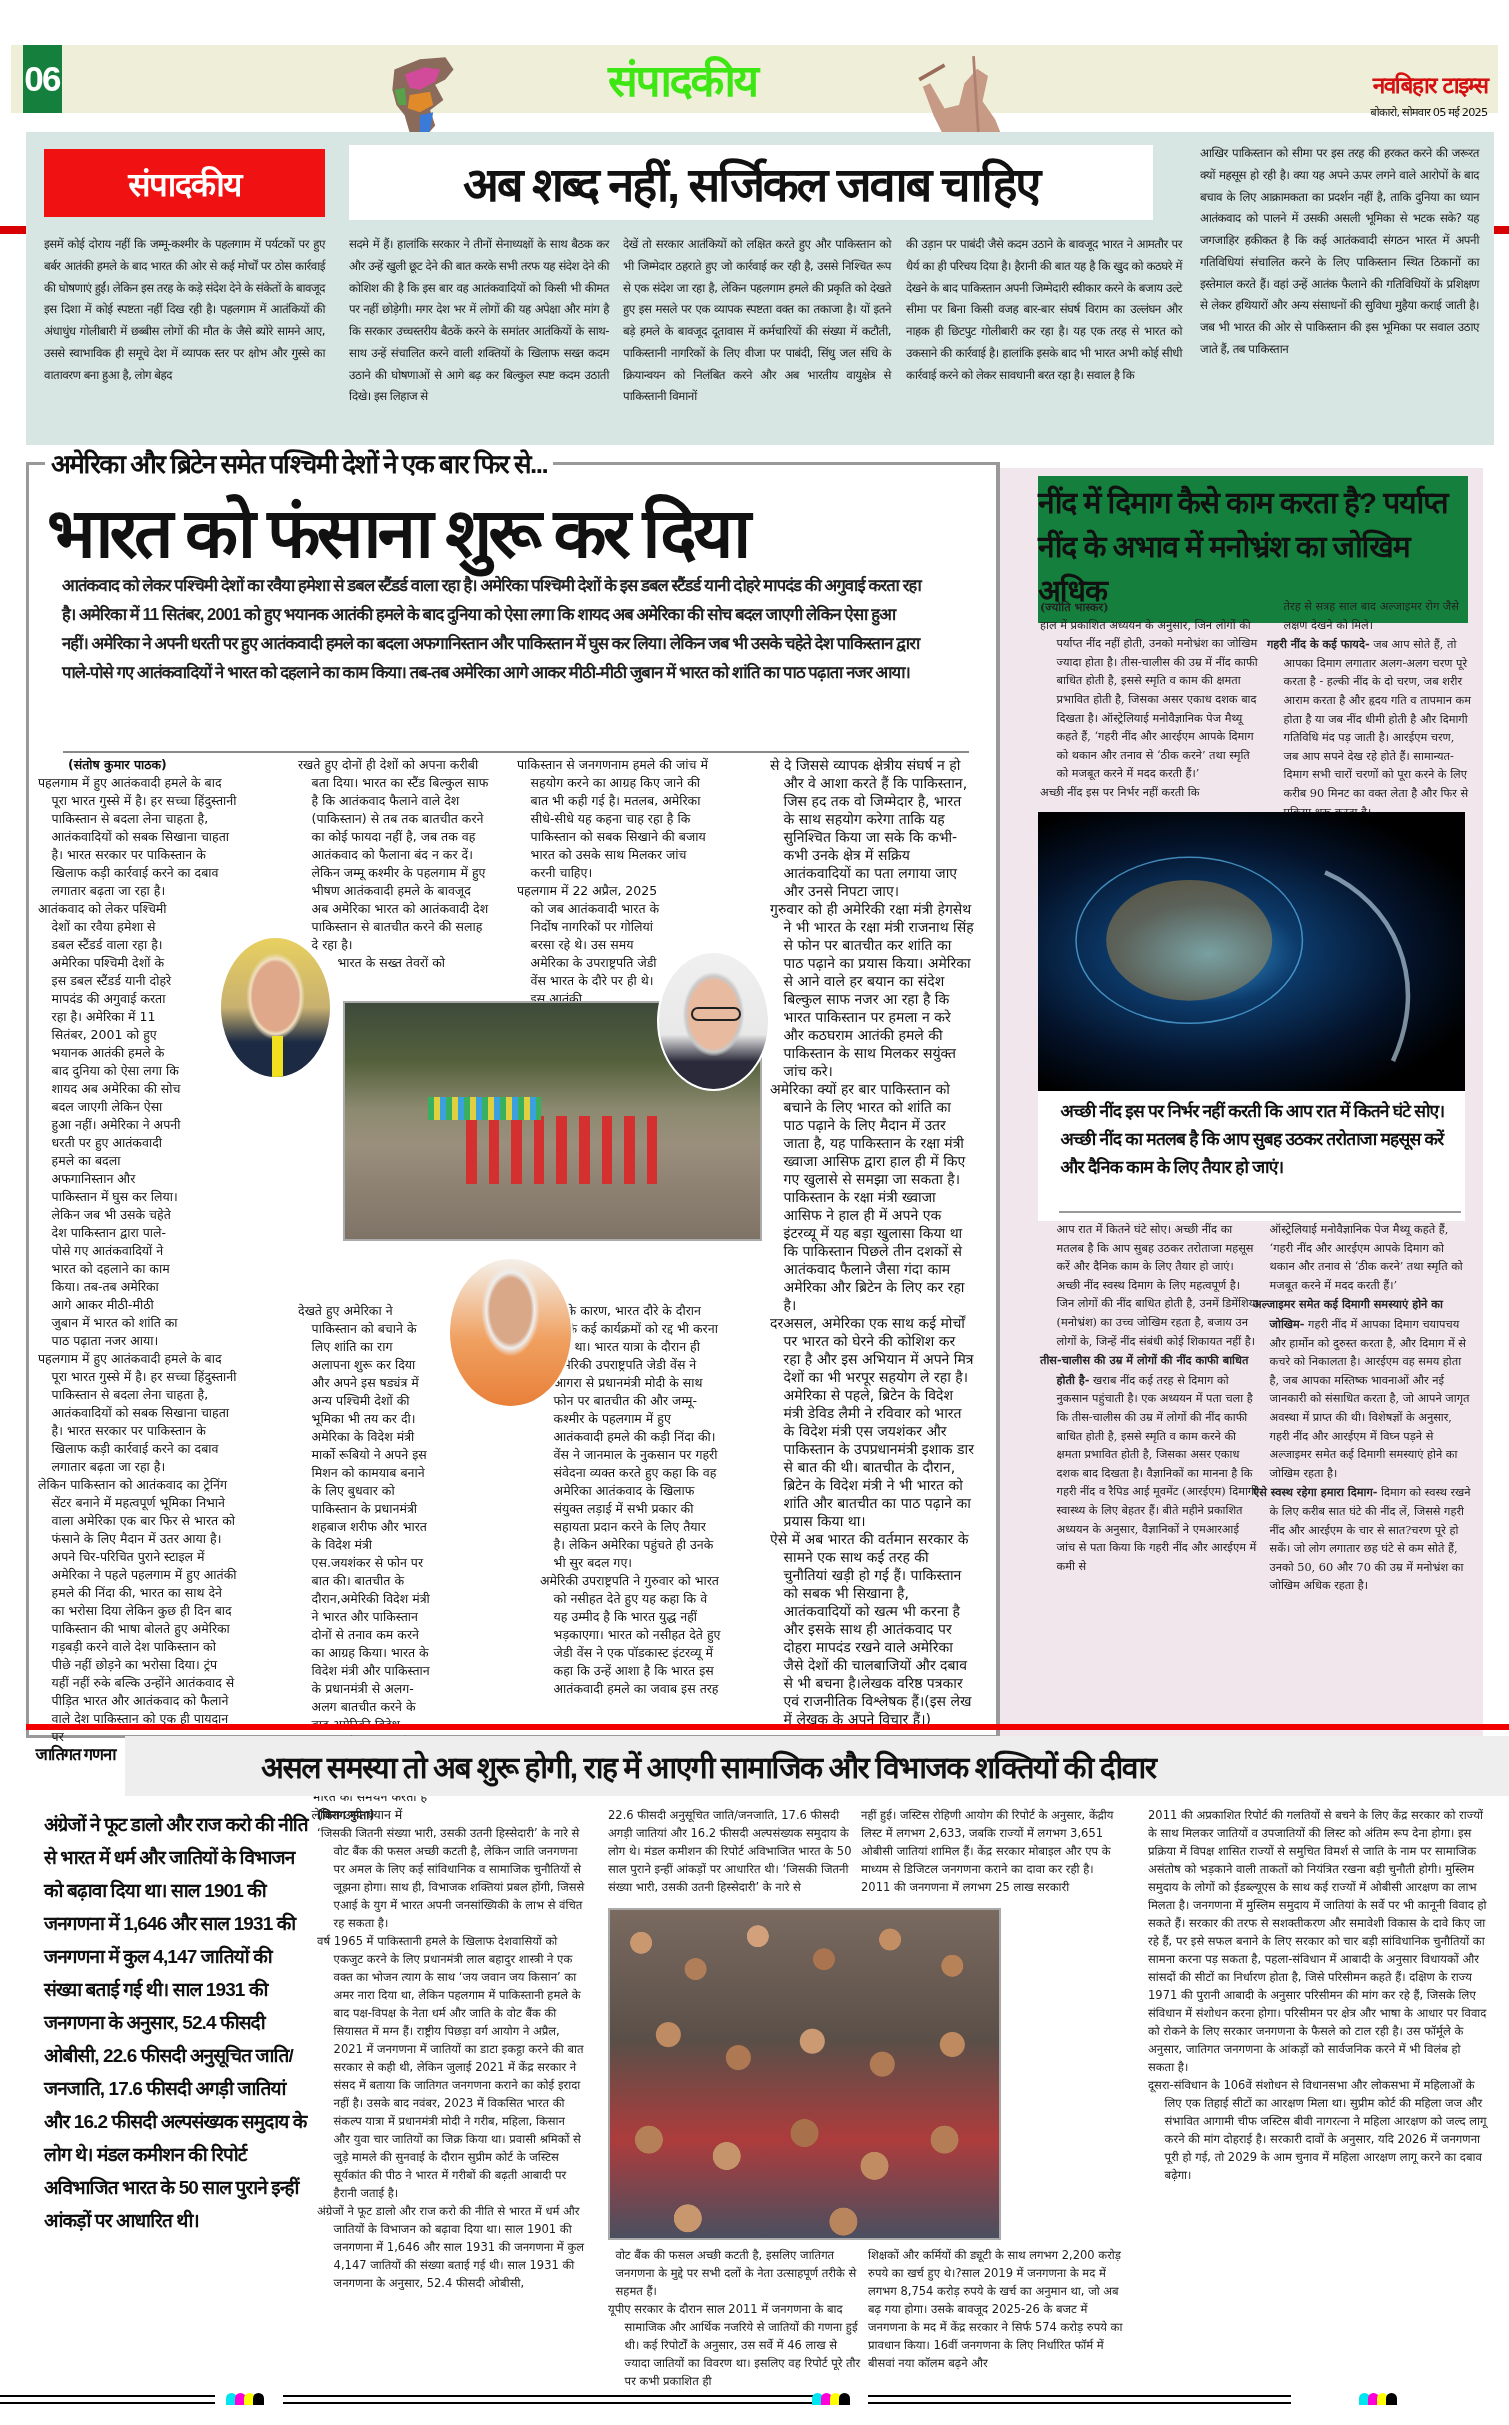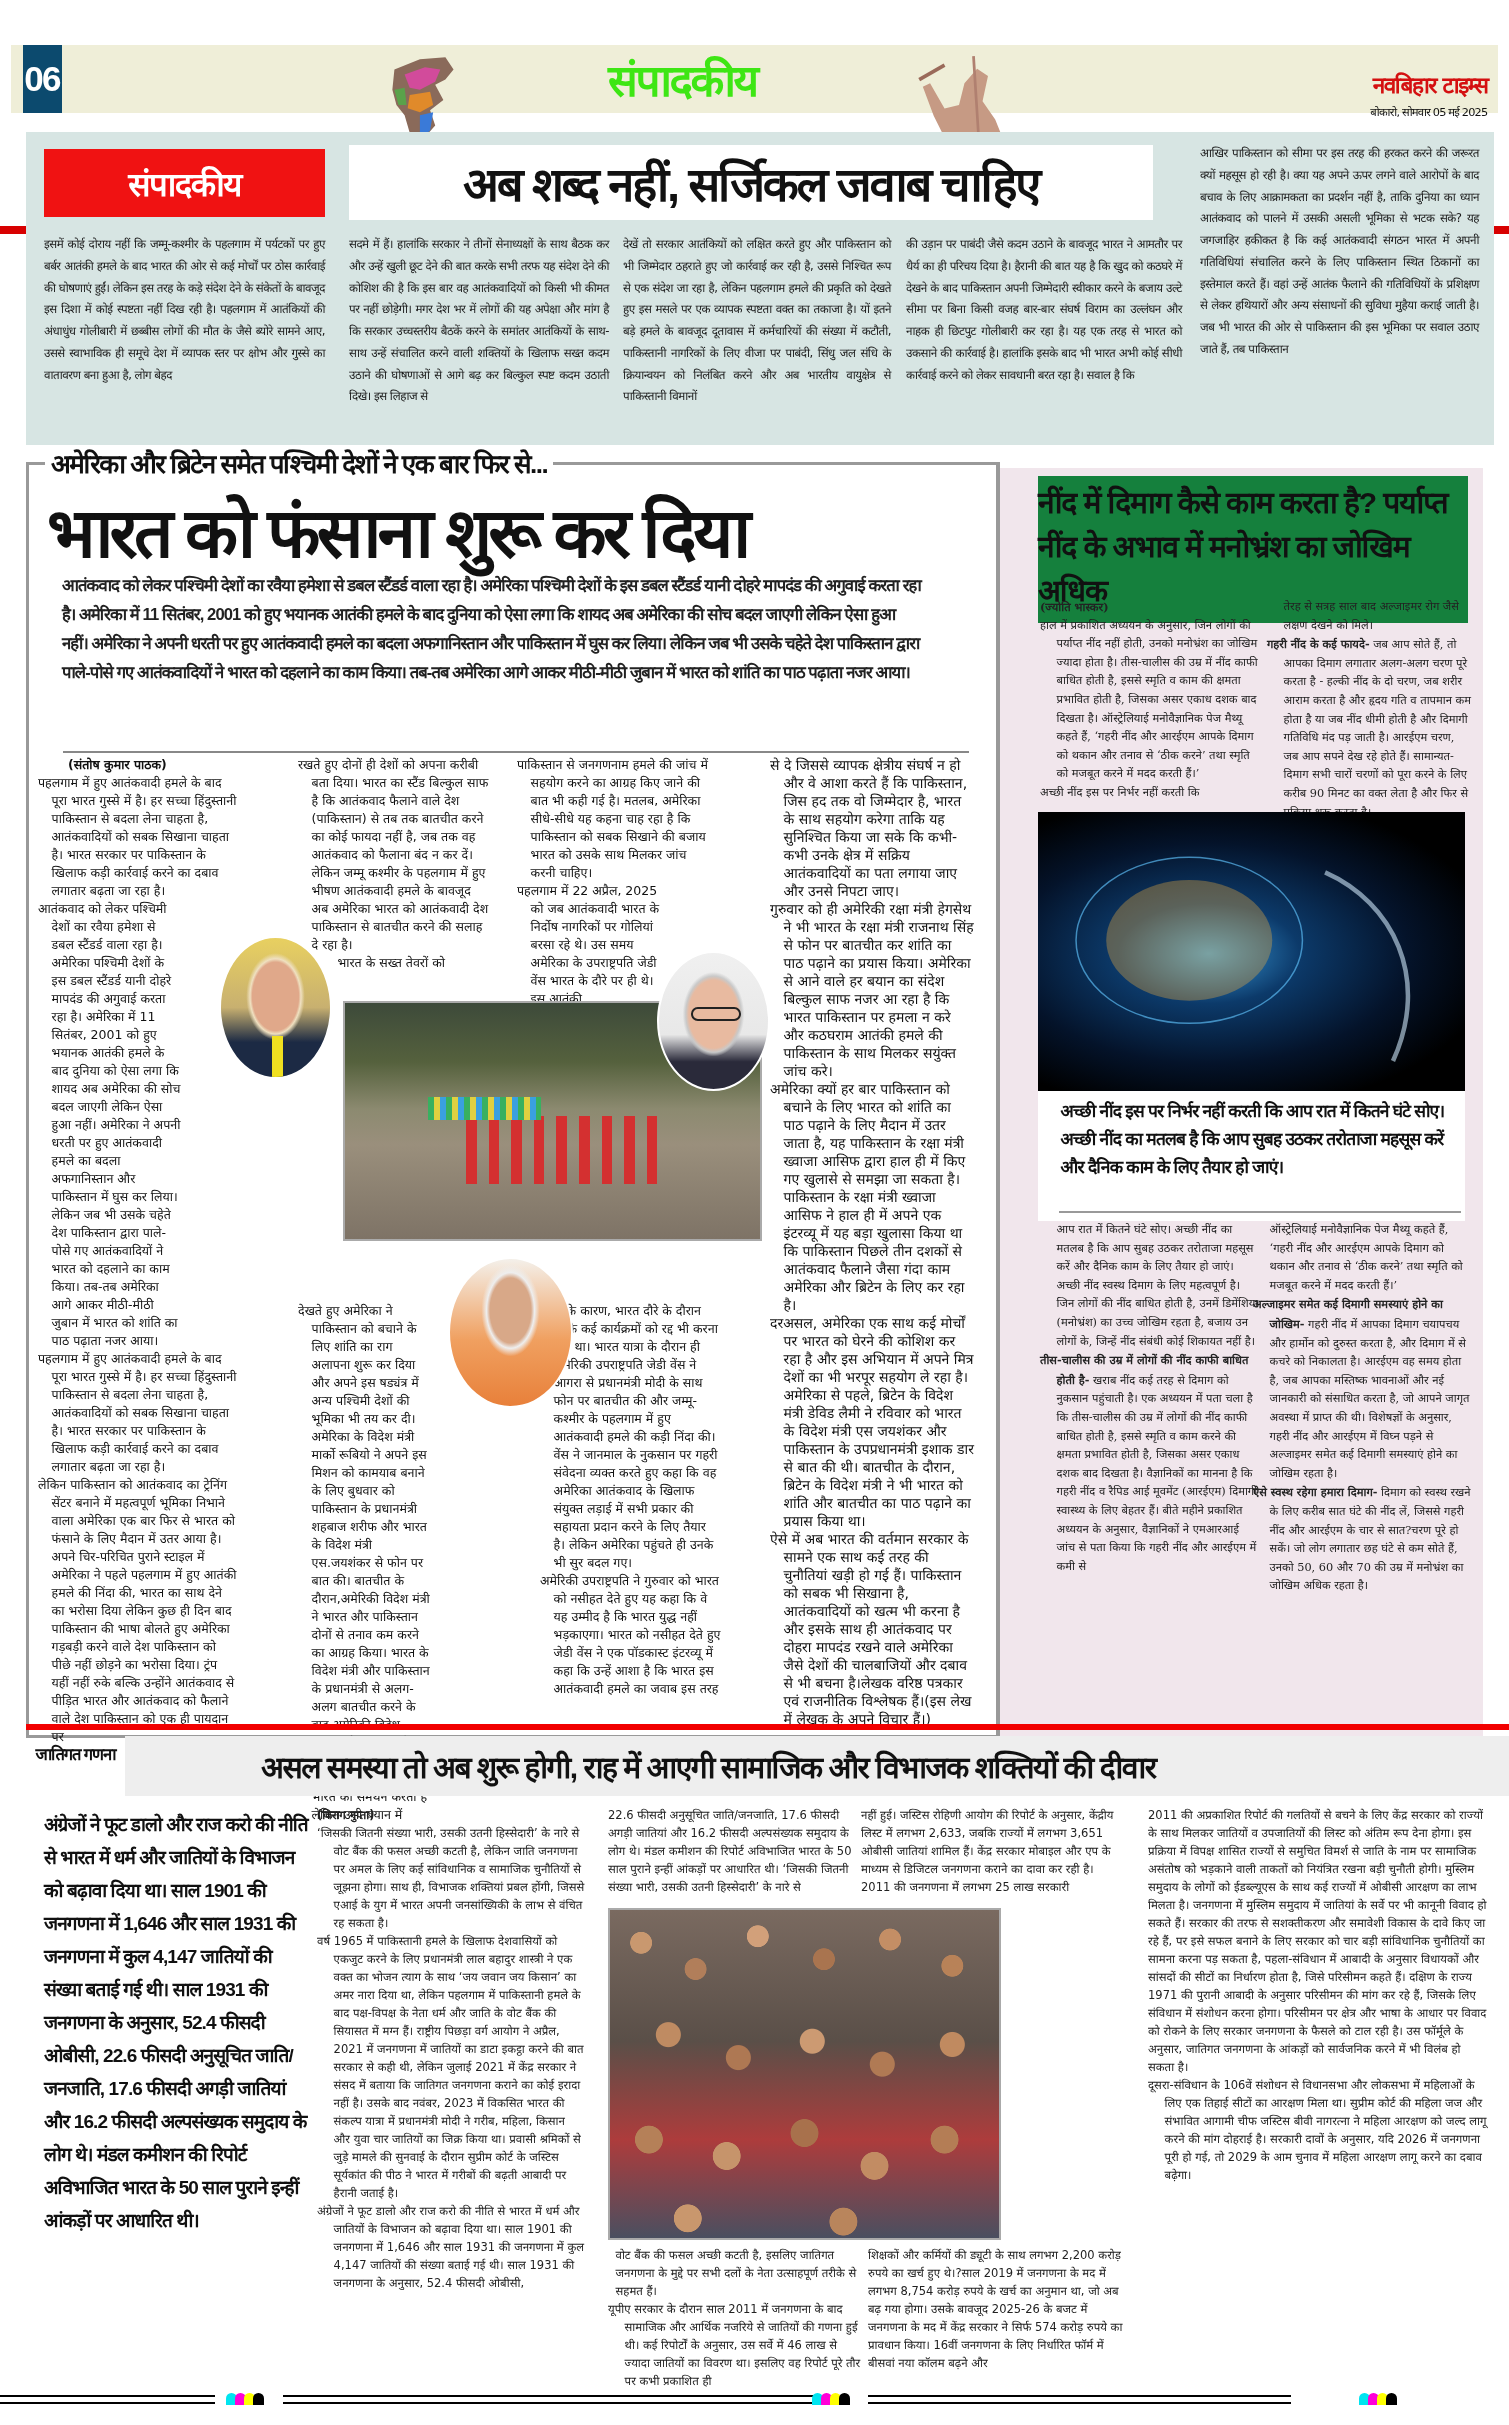--- a/index.html
+++ b/index.html
@@ -1,21 +1,21 @@
 <!DOCTYPE html>
 <html style="font-size:12px"><head>
 <meta charset="utf-8">
 <style>
 *{box-sizing:border-box;margin:0;padding:0}
 html,body{width:1510px;height:2426px;background:#fff;overflow:hidden}
 body{position:relative;font-family:"DejaVu Sans",sans-serif;color:#111}
 .abs{position:absolute}
 
 #mast{left:11.3px;top:45px;width:1487px;height:68px;background:#efeed8}
-#pgno{left:22.6px;top:45px;width:39px;height:68px;background:#0c4a6e;color:#fff;font:bold 35px "Liberation Sans",sans-serif;display:flex;align-items:center;justify-content:center;letter-spacing:-1.5px}
+#pgno{left:22.6px;top:45px;width:39px;height:68px;background:#15803d;color:#fff;font:bold 35px "Liberation Sans",sans-serif;display:flex;align-items:center;justify-content:center;letter-spacing:-1.5px}
 #mapart{left:374px;top:49px;width:102px;height:102px}
 #secttl{left:608px;top:45px;height:68px;color:#3ee614;font:bold 44px "DejaVu Sans",sans-serif;display:flex;align-items:center;letter-spacing:-2.3px}
 #archer{left:883px;top:47px;width:181px;height:181px}
 #brand{right:22.6px;top:69px;color:#d41010;font:bold 22.6px "DejaVu Sans",sans-serif;letter-spacing:-1.5px;text-align:left}
 #dateline{right:22.6px;top:104px;color:#111;font:11.3px "DejaVu Sans",sans-serif;letter-spacing:-0.8px}
 #redrule{left:0;top:226px;width:1510px;height:7.5px;background:#d80000}
 
 #edbox{left:26.4px;top:132px;width:1468px;height:313px;background:#d7e5e3}
 #edtag{left:44px;top:149px;width:281px;height:68px;background:#f01212;color:#fff;font:bold 33px "DejaVu Sans",sans-serif;display:flex;align-items:center;justify-content:center;letter-spacing:-1.5px}
 #edhead{left:349px;top:145px;width:804px;height:75px;background:#fff;font:bold 47px "Liberation Sans",sans-serif;display:flex;align-items:center;justify-content:center;letter-spacing:-2.3px}

